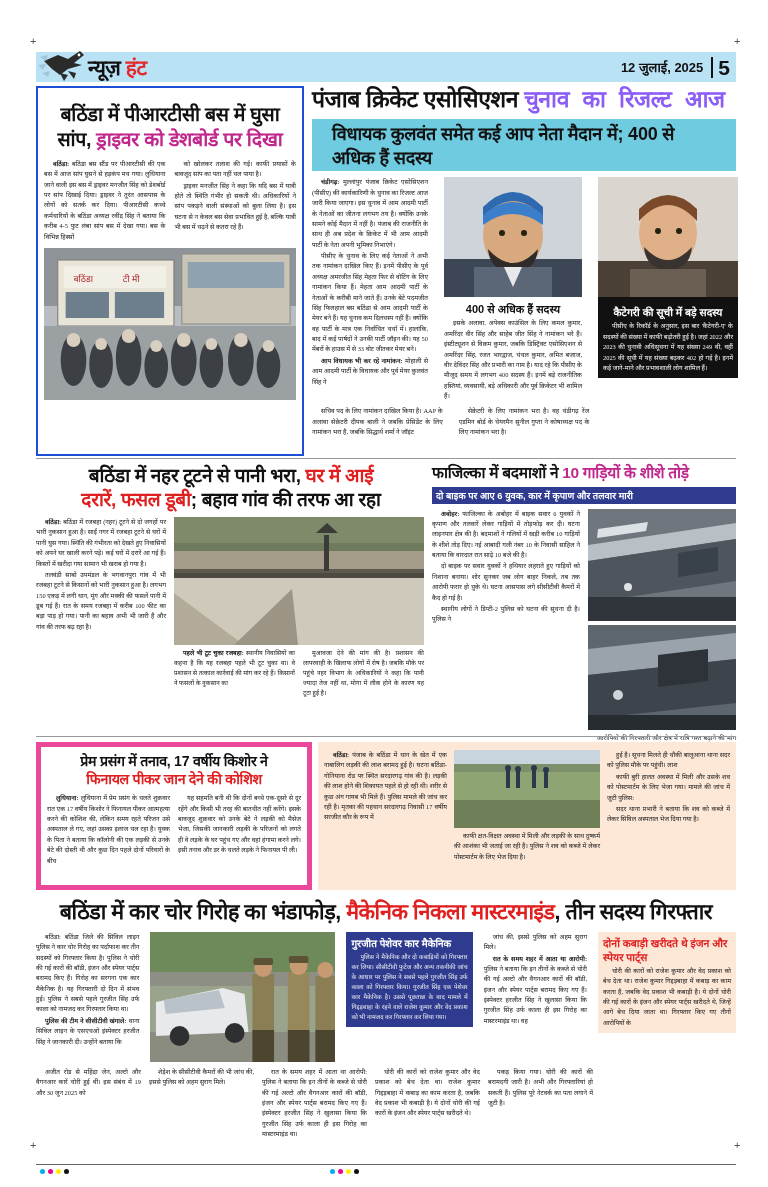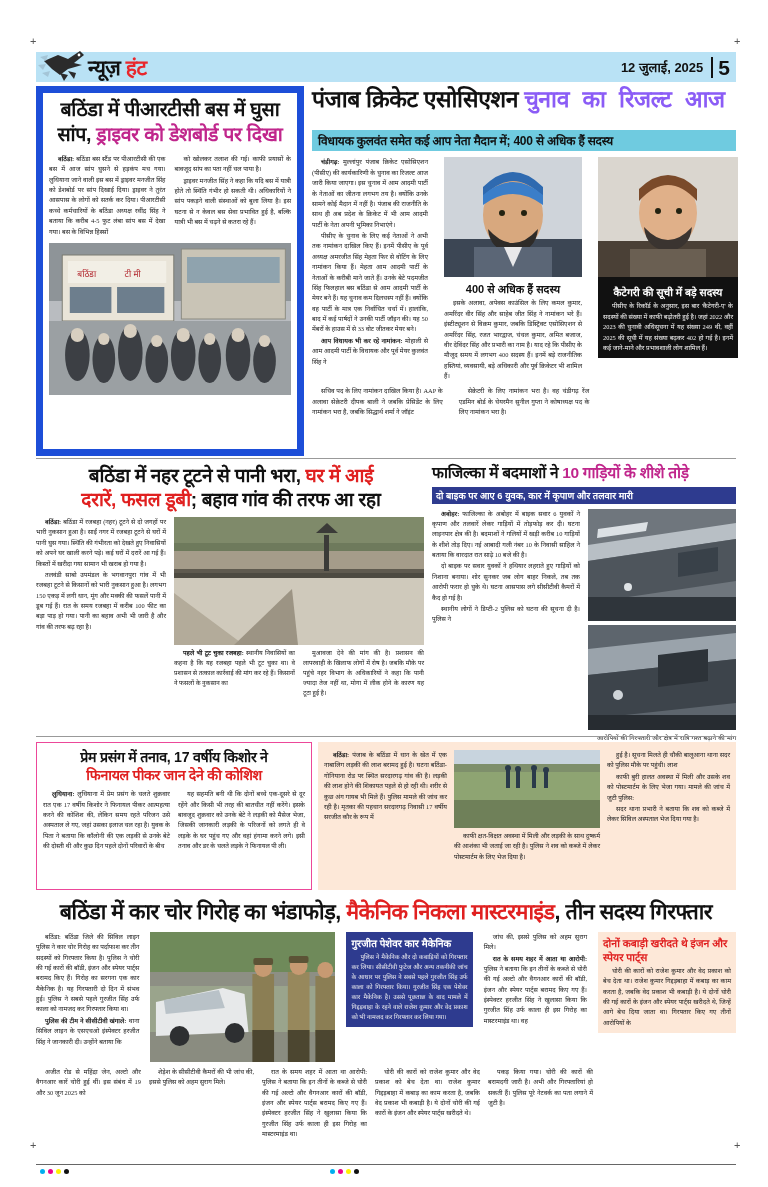--- a/index.html
+++ b/index.html
@@ -46,21 +46,21 @@
   .body-col {
     font-size:6.4px; line-height:1.62; text-align:justify; color:#1b1b1b;
     font-family:"Liberation Serif", serif;
   }
   .body-col p { margin-bottom:1px; text-indent:9px; }
   .dateline { font-weight:bold; }
 
   
   .art1 {
     position:absolute; left:36px; top:86px; width:268px; height:370px;
-    border:7px solid #1d4ed8; padding:4px 6px 4px 6px; background:#fff;
+    border:2px solid #1d4ed8; padding:14px 6px 4px 6px; background:#fff;
   }
   .art1 h1 {
     font-family:"Liberation Sans", sans-serif; font-weight:bold;
     font-size:19.5px; line-height:1.28; text-align:center; color:#111; letter-spacing:-0.3px;
   }
   .art1 h1 .mag { color:#c0268c; }
   .art1 .cols { display:flex; gap:9px; margin-top:7px; }
   .art1 .cols > div { width:50%; }
   .art1 .photo {
     margin-top:5px; width:100%; height:152px; position:relative; overflow:hidden;
@@ -68,23 +68,23 @@
   }
 
   
   .art2 { position:absolute; left:312px; top:86px; width:424px; height:372px; }
   .art2 h1 {
     font-family:"Liberation Sans", sans-serif; font-weight:bold;
     font-size:23px; line-height:1.15; color:#111; letter-spacing:-0.4px;
   }
   .art2 h1 .mag { color:#8b5cf6;font-family:Liberation Mono, monospace; }
   .art2 .subbar {
-    margin-top:16px; background:#6fcbe0; color:#111;
-    font-family:"Liberation Sans", sans-serif; font-weight:bold; font-size:12px;
-    padding:2px 6px; letter-spacing:-0.2px;
+    margin-top:5px; background:#6fcbe0; color:#111;
+    font-family:"Liberation Sans", sans-serif; font-weight:bold; font-size:18px;
+    padding:2px 20px; letter-spacing:-0.2px;
   }
   .art2 .grid { display:flex; gap:16px; margin-top:6px; }
   .art2 .c { width:135px; }
   .art2 .cwide { width:138px; }
   .photo-pca {
     width:138px; height:120px; background:linear-gradient(160deg,#d9dde2,#8e949c);
     position:relative; overflow:hidden;
   }
   .photo-pca2 {
     width:140px; height:120px; background:linear-gradient(160deg,#e4e1dc,#9b9790);
@@ -133,21 +133,21 @@
   .photo-car {
     width:148px; height:112px; background:linear-gradient(150deg,#8d9299,#4d5157); position:relative; overflow:hidden;
   }
   .photo-car2 {
     width:148px; height:105px; background:linear-gradient(150deg,#7e8a93,#3f474e); position:relative; overflow:hidden;
   }
 
   
   .art5 {
     position:absolute; left:36px; top:742px; width:276px; height:148px;
-    border:1px solid #ec4899; padding:5px 6px; background:#fff;
+    border:5px solid #ec4899; padding:5px 6px; background:#fff;
   }
   .art5 h1 {
     font-family:"Liberation Sans", sans-serif; font-weight:bold; font-size:14.2px;
     line-height:1.28; text-align:center; color:#111; letter-spacing:-0.3px;
   }
   .art5 h1 .red { color:#e02020;margin-top:16px; }
   .art5 .cols { display:flex; gap:8px; margin-top:5px; }
   .art5 .cols > div { width:50%; }
 
   

